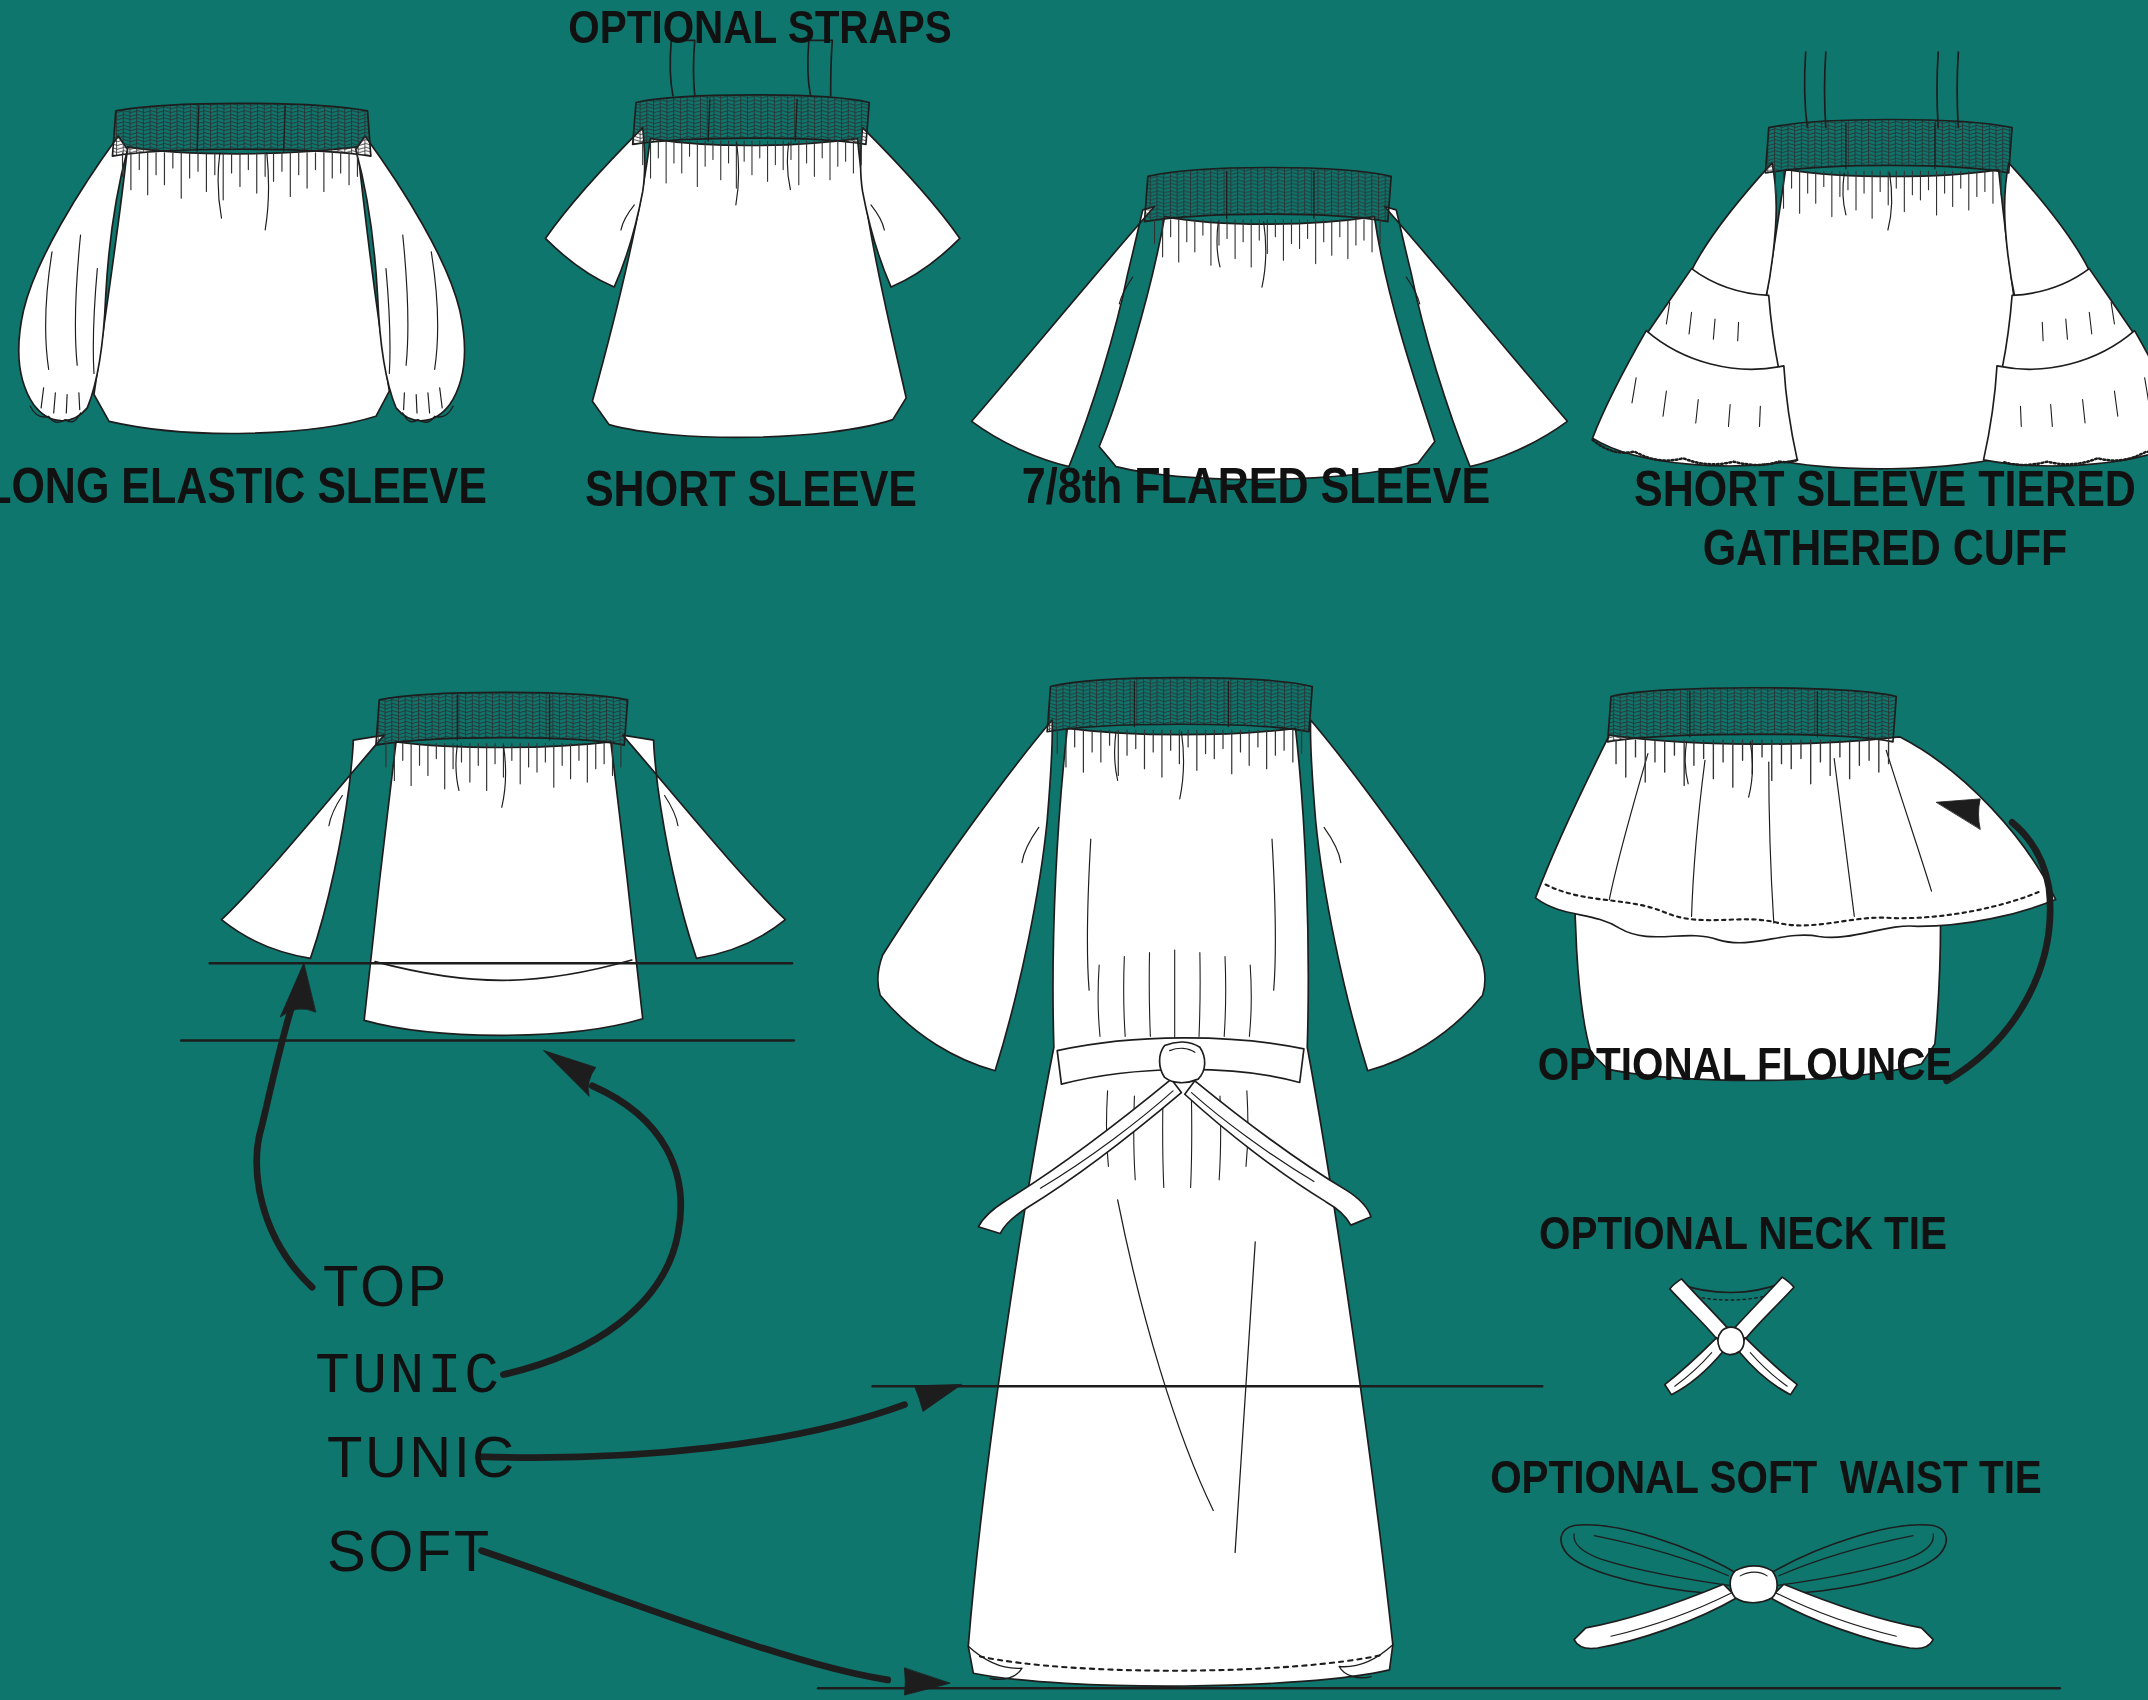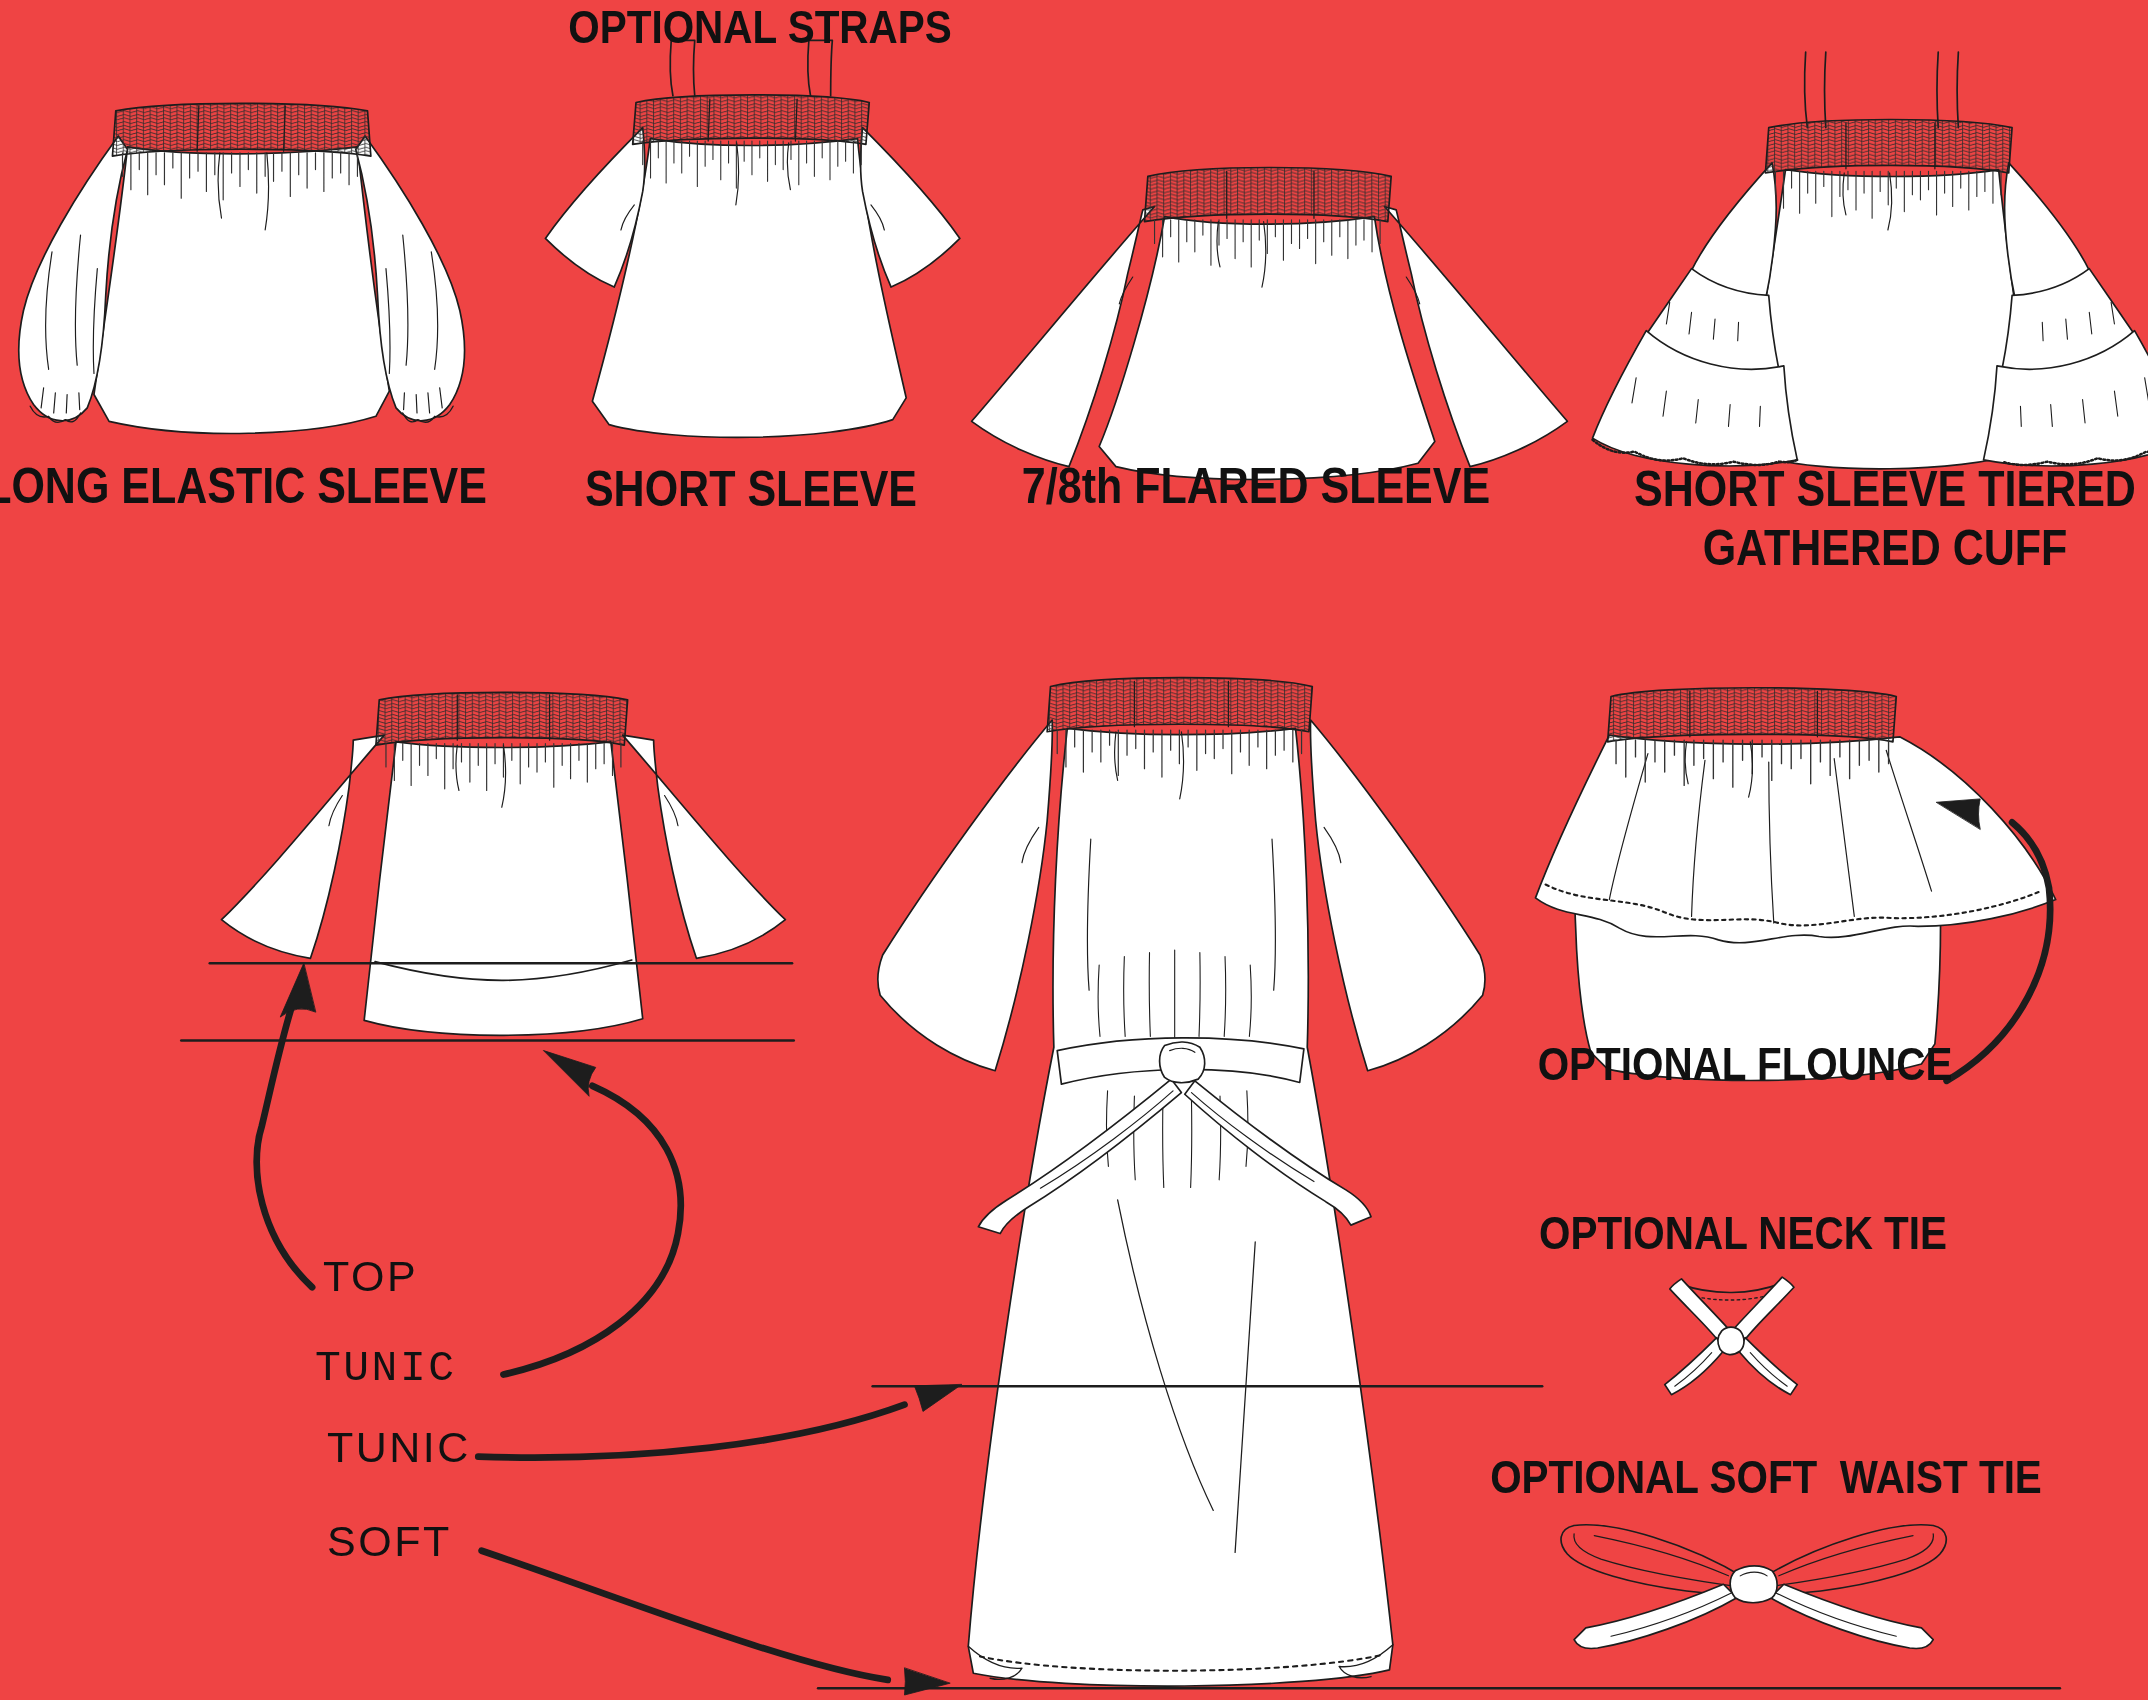--- a/index.html
+++ b/index.html
@@ -1,22 +1,22 @@
 <!DOCTYPE html>
 <html style="font-size:13.4px"><head>
 <meta charset="utf-8">
 <style>
   html,body{margin:0;padding:0;background:#ffffff;}
-  #canvas{position:relative;width:2148px;height:1701px;background:#ef4444;overflow:hidden;
+  #canvas{position:relative;width:2148px;height:1701px;background:#0f766e;overflow:hidden;
           font-family:"Liberation Sans",sans-serif;color:#111;}
   #art{position:absolute;left:0;top:0;}
   .cap{position:absolute;font-weight:600;font-size:50px;line-height:1.05;white-space:pre;
        transform:translateX(-50%) scaleX(.86);transform-origin:center top;text-align:center;}
   .cap.small{font-size:47px;}
-  .len{position:absolute;font-weight:500;font-size:43px;letter-spacing:2.5px;white-space:pre;}
+  .len{position:absolute;font-weight:500;font-size:58px;letter-spacing:2.5px;white-space:pre;}
   .len.head{font-size:54px;}
 </style>
 </head>
 <body>
 
 <div id="canvas">
 
 <svg id="art" width="2148" height="1701" viewBox="0 0 2560 2027" fill="none" stroke="#1d1d1d" stroke-width="2" stroke-linecap="round" stroke-linejoin="round">
 
   <defs>

